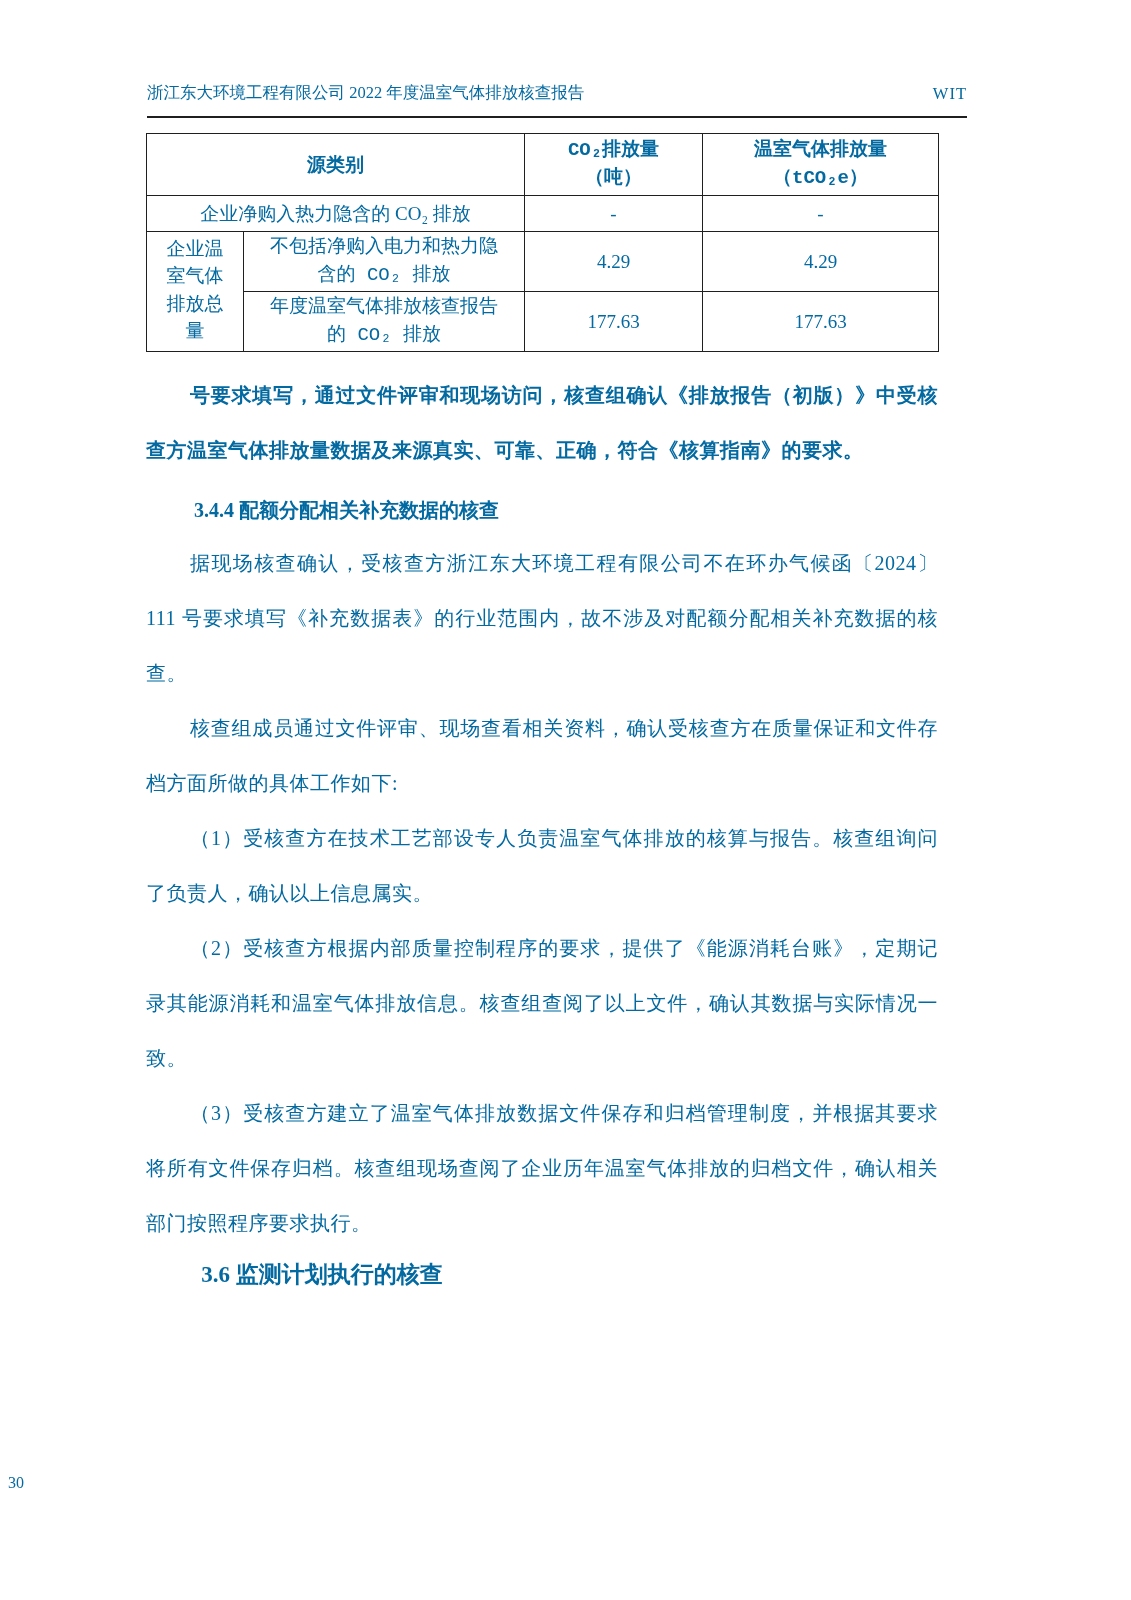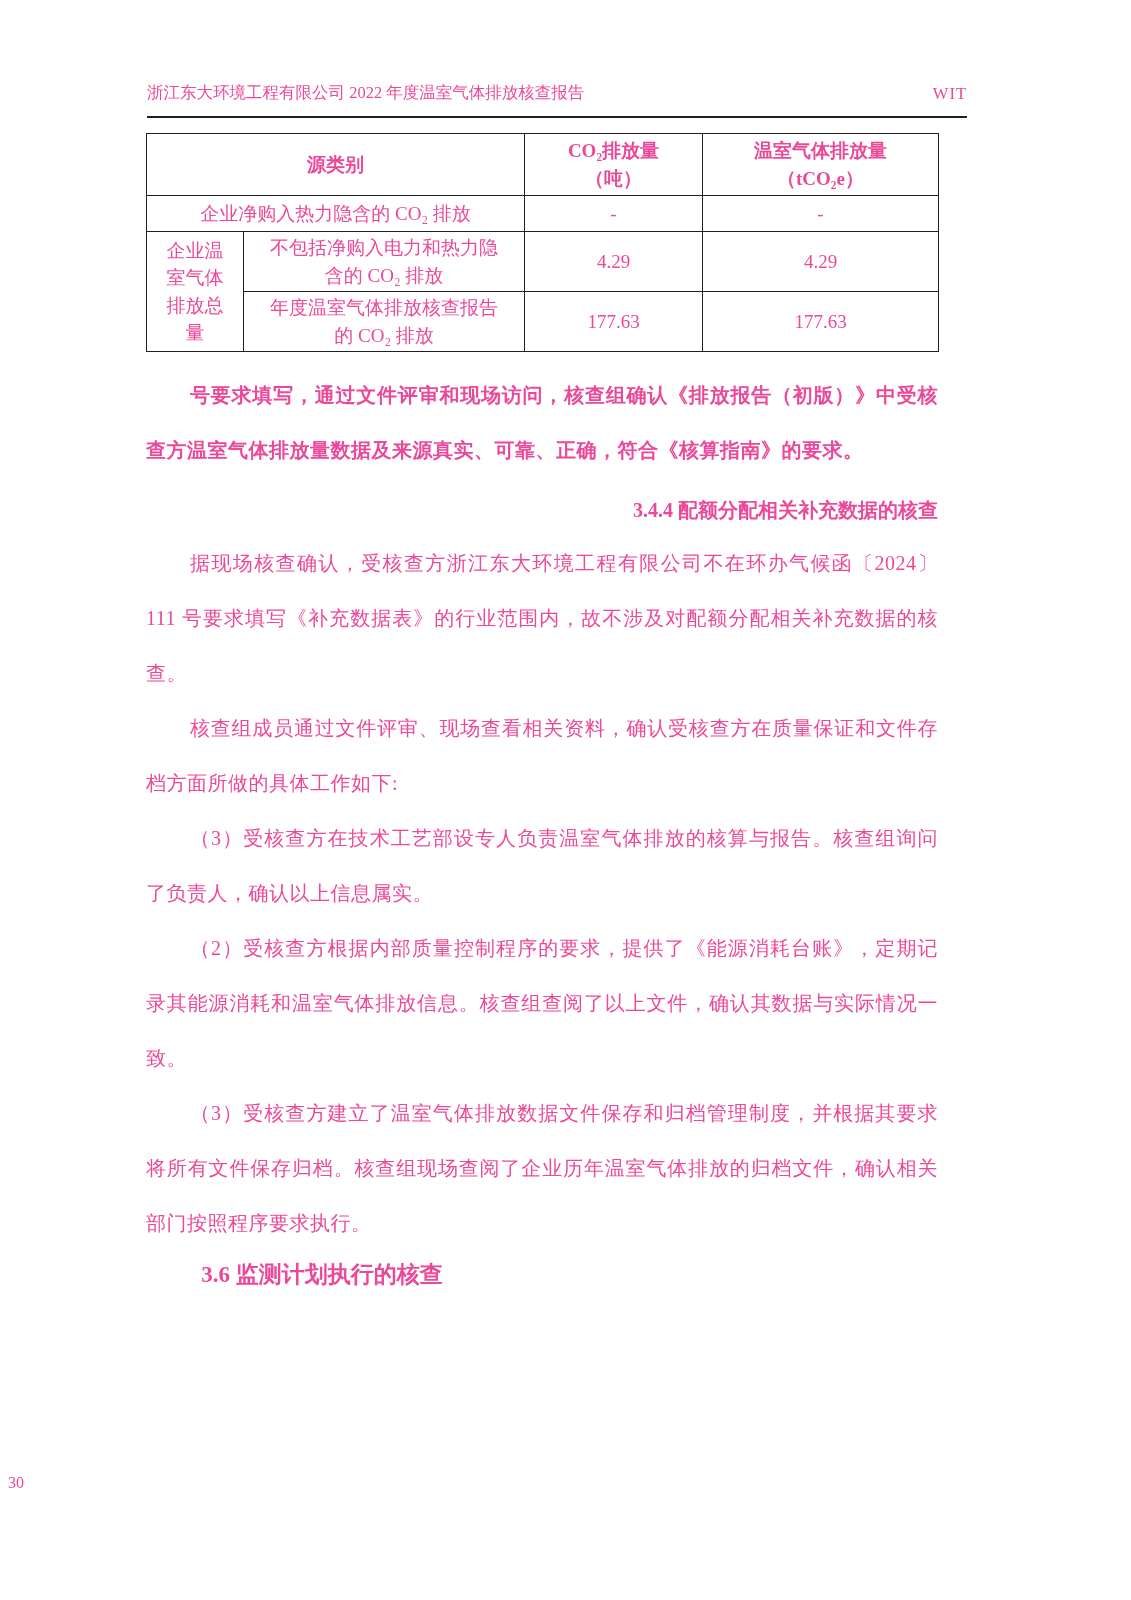--- a/index.html
+++ b/index.html
@@ -2,21 +2,21 @@
 <html><head>
 <meta charset="utf-8">
 <style>
   * { box-sizing: border-box; }
   html, body { margin: 0; padding: 0; background: #ffffff; }
   .page {
     position: relative;
     width: 1131px;
     height: 1600px;
     background: #ffffff;
-    color: #ec4899;
+    color: #0369a1;
     font-family: "Liberation Serif", "DejaVu Serif", serif;
     overflow: hidden;
   }
   
   .doc-header {
     position: absolute;
     top: 82px;
     left: 147px;
     width: 820px;
     display: flex;
@@ -42,42 +42,41 @@
     table-layout: fixed;
   }
   table.emissions td {
     border: 1.5px solid #1f1f1f;
     text-align: center;
     vertical-align: middle;
     padding: 2px 6px;
     line-height: 1.45;
   }
   table.emissions .th { font-weight: bold; }
-  table.emissions .pre { white-space: pre-line; }
+  table.emissions .pre { white-space: pre-line; font-family: Liberation Mono, monospace; }
   tr.r-head td { height: 62px; }
   tr.r-heat td { height: 36px; }
   tr.r-excl td { height: 54px; }
   tr.r-incl td { height: 52px; }
   
   .para {
     margin: 0;
     font-size: 20px;
     line-height: 55px;
     text-align: justify;
     text-indent: 2.2em;
     letter-spacing: 0.5px;
   }
   .para.bold { font-weight: bold; margin-top: 16px; }
   .h-sub {
     margin: 18px 0 12px 0;
     font-size: 20px;
     font-weight: bold;
     line-height: 28px;
     text-indent: 2.4em;
-    text-align: right;
   }
   .h-sec {
     margin: 4px 0 13px 0;
     font-size: 23px;
     font-weight: bold;
     line-height: 34px;
   }
   .h-sec.indent { text-indent: 2.4em; margin-top: 7px; margin-bottom: 16px; }
   
   .page-footer {
@@ -138,21 +137,21 @@
         </tr>
       </tbody>
     </table>
 
     <p class="para bold">号要求填写，通过文件评审和现场访问，核查组确认《排放报告（初版）》中受核查方温室气体排放量数据及来源真实、可靠、正确，符合《核算指南》的要求。</p>
 
     <h3 class="h-sub">3.4.4 配额分配相关补充数据的核查</h3>
     <p class="para">据现场核查确认，受核查方浙江东大环境工程有限公司不在环办气候函〔2024〕111 号要求填写《补充数据表》的行业范围内，故不涉及对配额分配相关补充数据的核查。</p>
 
     <p class="para">核查组成员通过文件评审、现场查看相关资料，确认受核查方在质量保证和文件存档方面所做的具体工作如下:</p>
-    <p class="para">（3）受核查方在技术工艺部设专人负责温室气体排放的核算与报告。核查组询问了负责人，确认以上信息属实。</p>
+    <p class="para">（1）受核查方在技术工艺部设专人负责温室气体排放的核算与报告。核查组询问了负责人，确认以上信息属实。</p>
     <p class="para">（2）受核查方根据内部质量控制程序的要求，提供了《能源消耗台账》，定期记录其能源消耗和温室气体排放信息。核查组查阅了以上文件，确认其数据与实际情况一致。</p>
     <p class="para">（3）受核查方建立了温室气体排放数据文件保存和归档管理制度，并根据其要求将所有文件保存归档。核查组现场查阅了企业历年温室气体排放的归档文件，确认相关部门按照程序要求执行。</p>
 
     <h2 class="h-sec indent">3.6 监测计划执行的核查</h2>
 
   </div>
 
   <div class="page-footer">
     <span>30</span>
   </div>

